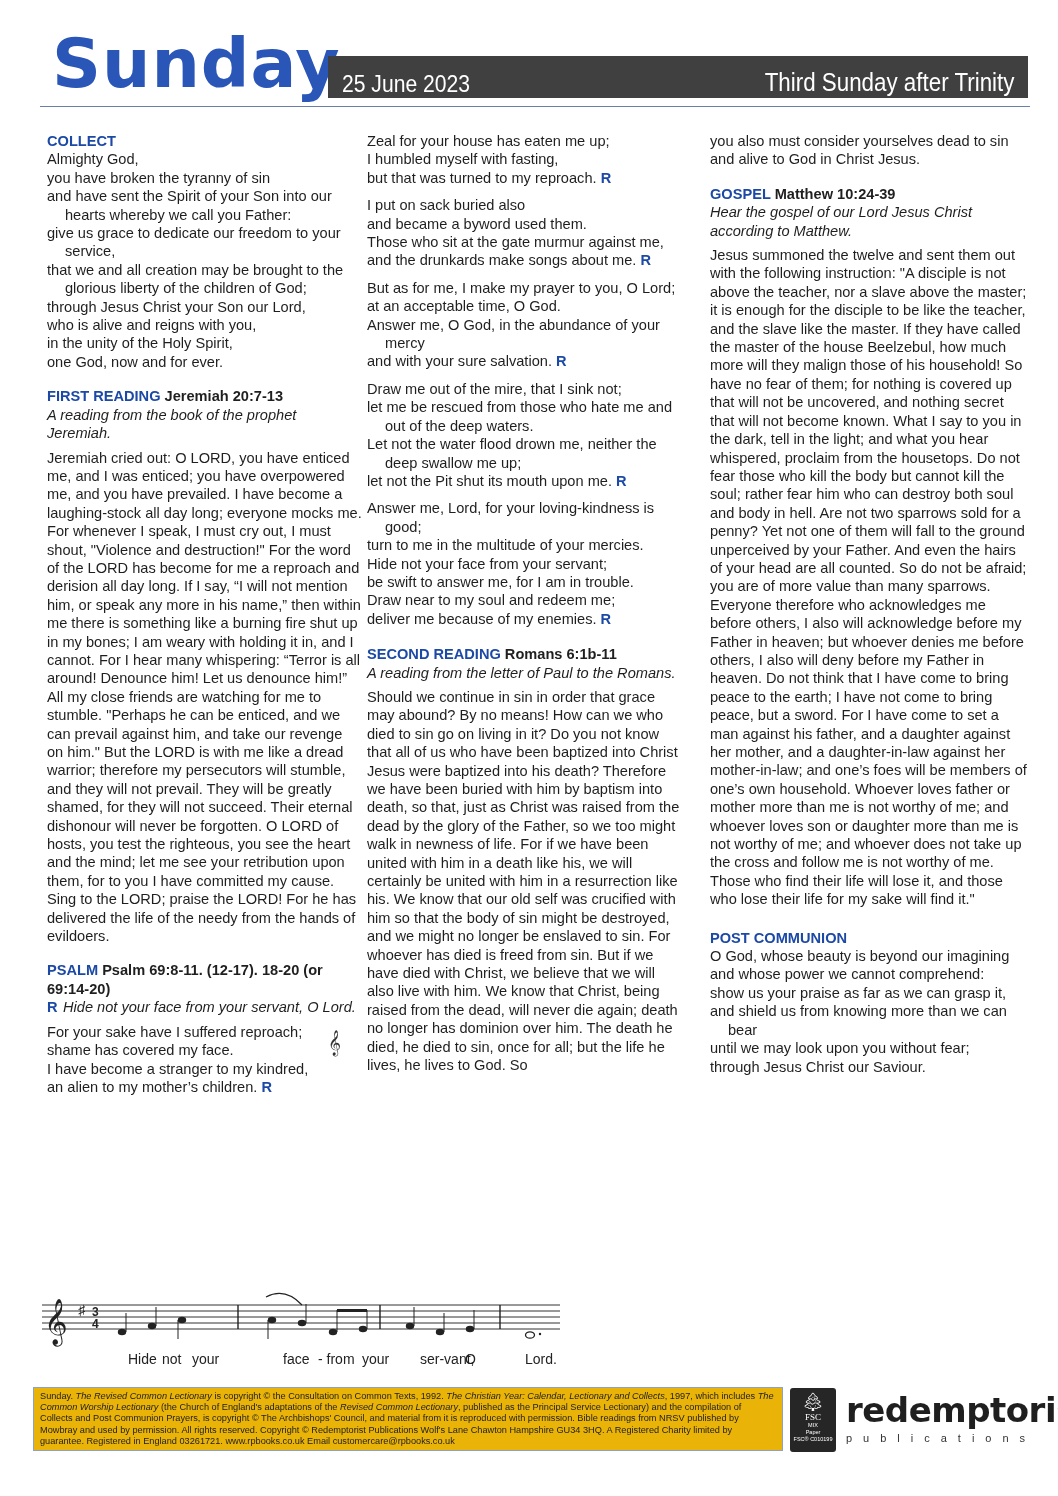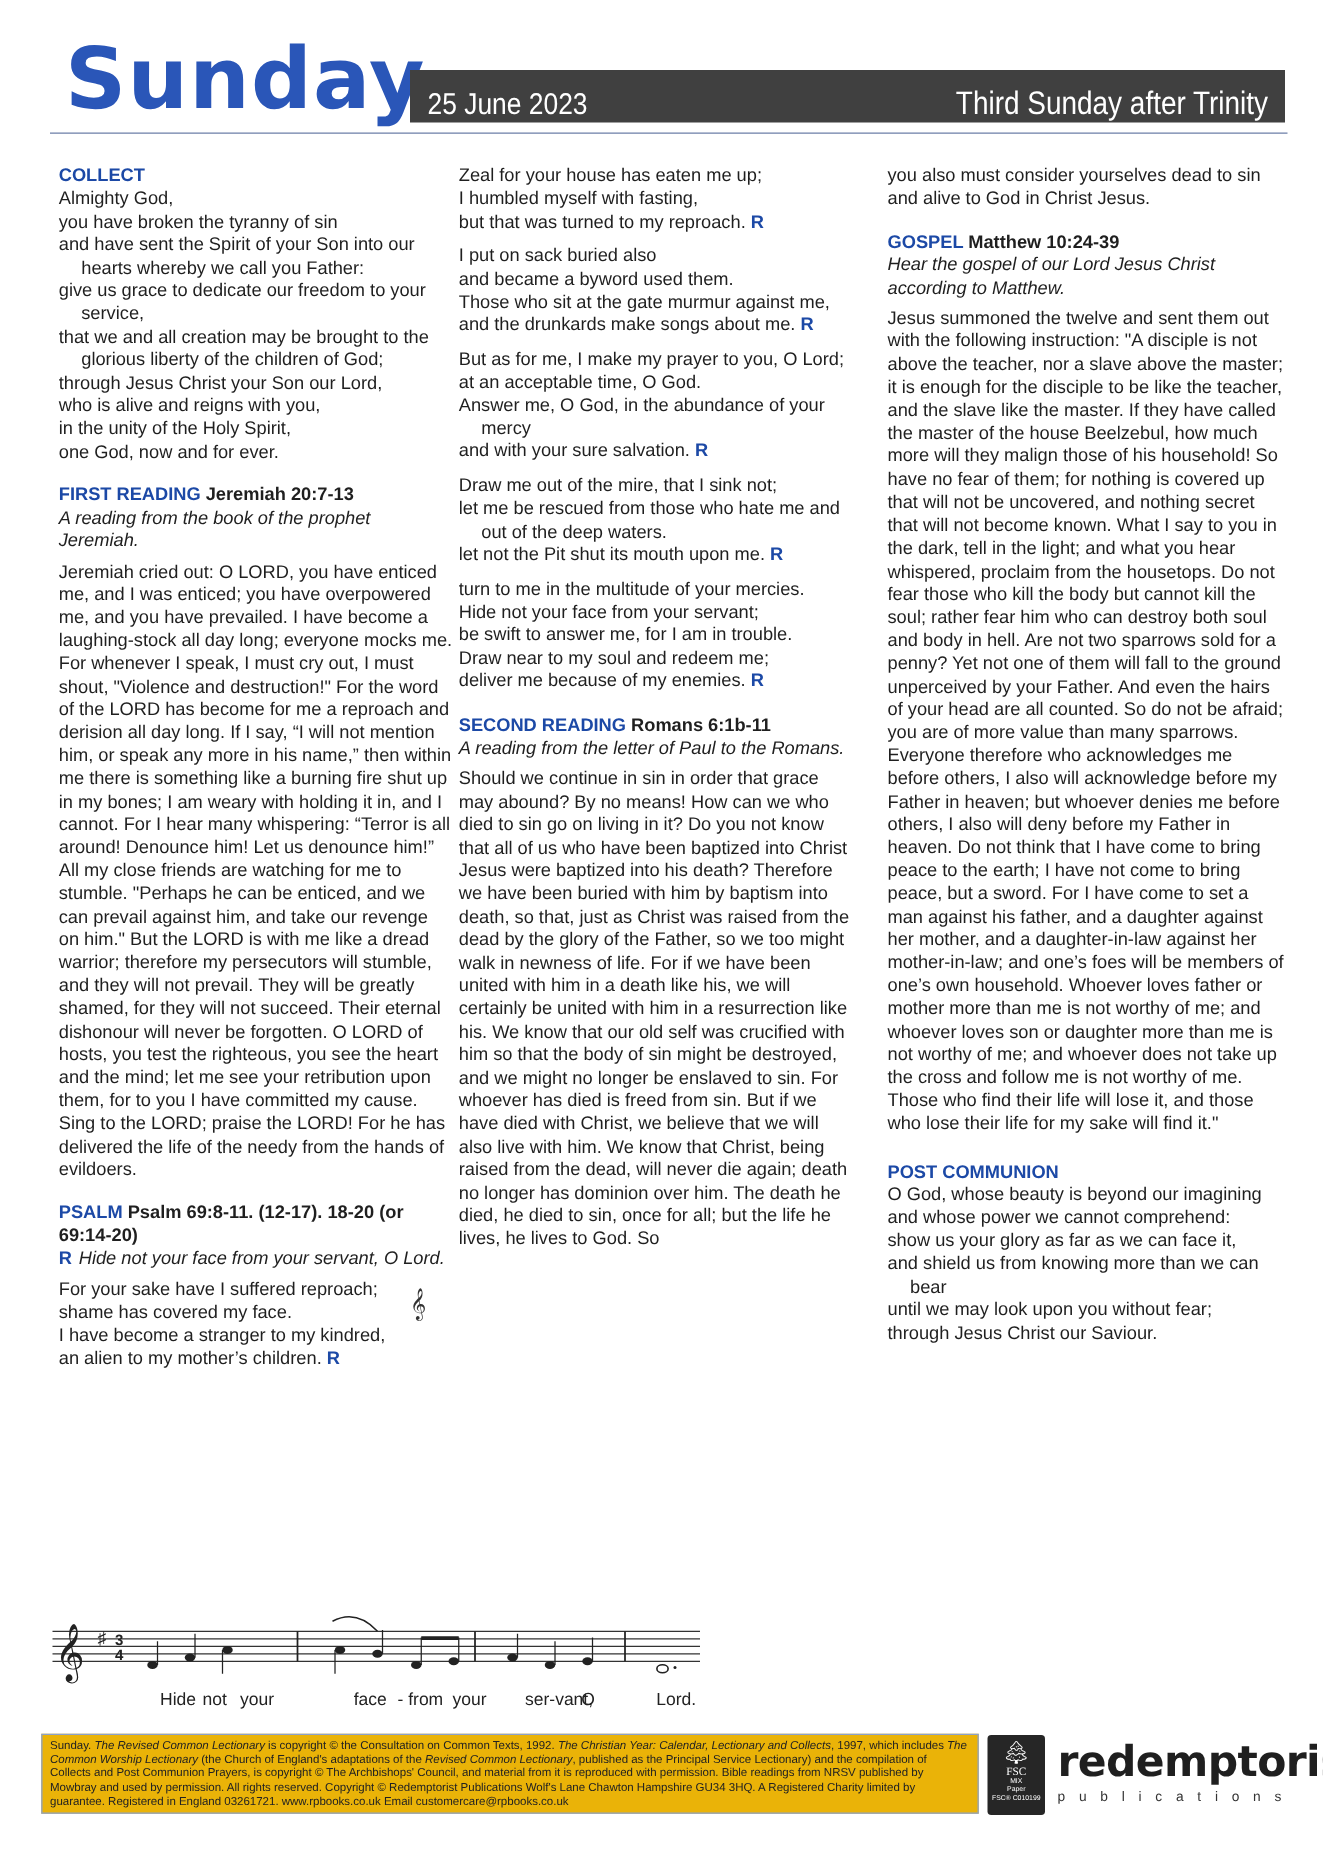--- a/index.html
+++ b/index.html
@@ -121,23 +121,25 @@
       </div>
       <div class="stanza">
         <div class="line">But as for me, I make my prayer to you, O Lord;</div>
         <div class="line">at an acceptable time, O God.</div>
         <div class="line">Answer me, O God, in the abundance of your mercy</div>
         <div class="line">and with your sure salvation.<span class="resp"> R</span></div>
       </div>
       <div class="stanza">
         <div class="line">Draw me out of the mire, that I sink not;</div>
         <div class="line">let me be rescued from those who hate me and out of the deep waters.</div>
+        <div class="line">Let not the water flood drown me, neither the deep swallow me up;</div>
         <div class="line">let not the Pit shut its mouth upon me.<span class="resp"> R</span></div>
       </div>
       <div class="stanza">
+        <div class="line">Answer me, Lord, for your loving-kindness is good;</div>
         <div class="line">turn to me in the multitude of your mercies.</div>
         <div class="line">Hide not your face from your servant;</div>
         <div class="line">be swift to answer me, for I am in trouble.</div>
         <div class="line">Draw near to my soul and redeem me;</div>
         <div class="line">deliver me because of my enemies.<span class="resp"> R</span></div>
       </div>
     </div>
   <div class="gap"></div>
   <div class="section">
     <div class="sec-head">
@@ -159,21 +161,21 @@
     </div>
     <div class="intro">Hear the gospel of our Lord Jesus Christ according to Matthew.</div>
     <div class="prose">Jesus summoned the twelve and sent them out with the following instruction: "A disciple is not above the teacher, nor a slave above the master; it is enough for the disciple to be like the teacher, and the slave like the master. If they have called the master of the house Beelzebul, how much more will they malign those of his household! So have no fear of them; for nothing is covered up that will not be uncovered, and nothing secret that will not become known. What I say to you in the dark, tell in the light; and what you hear whispered, proclaim from the housetops. Do not fear those who kill the body but cannot kill the soul; rather fear him who can destroy both soul and body in hell. Are not two sparrows sold for a penny? Yet not one of them will fall to the ground unperceived by your Father. And even the hairs of your head are all counted. So do not be afraid; you are of more value than many sparrows. Everyone therefore who acknowledges me before others, I also will acknowledge before my Father in heaven; but whoever denies me before others, I also will deny before my Father in heaven. Do not think that I have come to bring peace to the earth; I have not come to bring peace, but a sword. For I have come to set a man against his father, and a daughter against her mother, and a daughter-in-law against her mother-in-law; and one’s foes will be members of one’s own household. Whoever loves father or mother more than me is not worthy of me; and whoever loves son or daughter more than me is not worthy of me; and whoever does not take up the cross and follow me is not worthy of me. Those who find their life will lose it, and those who lose their life for my sake will find it."</div>
   </div>
   <div class="gap" style="height:12px"></div>
   <div class="section">
     <div class="sec-label">POST COMMUNION</div>
     <div id="pc-lines">
         <div class="line">O God, whose beauty is beyond our imagining</div>
         <div class="line">and whose power we cannot comprehend:</div>
-        <div class="line">show us your glory as far as we can face it,</div>
+        <div class="line">show us your praise as far as we can grasp it,</div>
         <div class="line">and shield us from knowing more than we can bear</div>
         <div class="line">until we may look upon you without fear;</div>
         <div class="line">through Jesus Christ our Saviour.</div>
       </div>
   </div>
 </div>
 
 <div class="music">
   <svg width="520" height="70" viewBox="0 0 520 70">
     <g stroke="#333" stroke-width="1">

